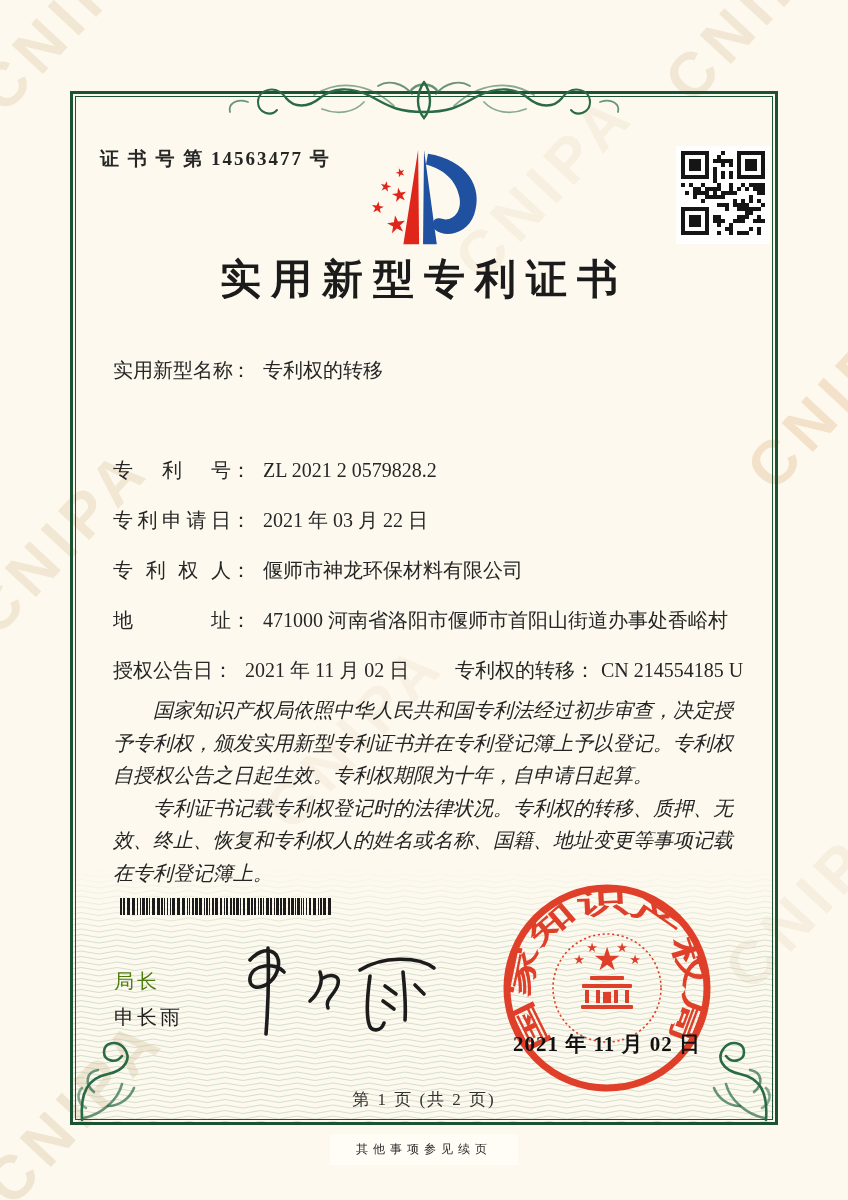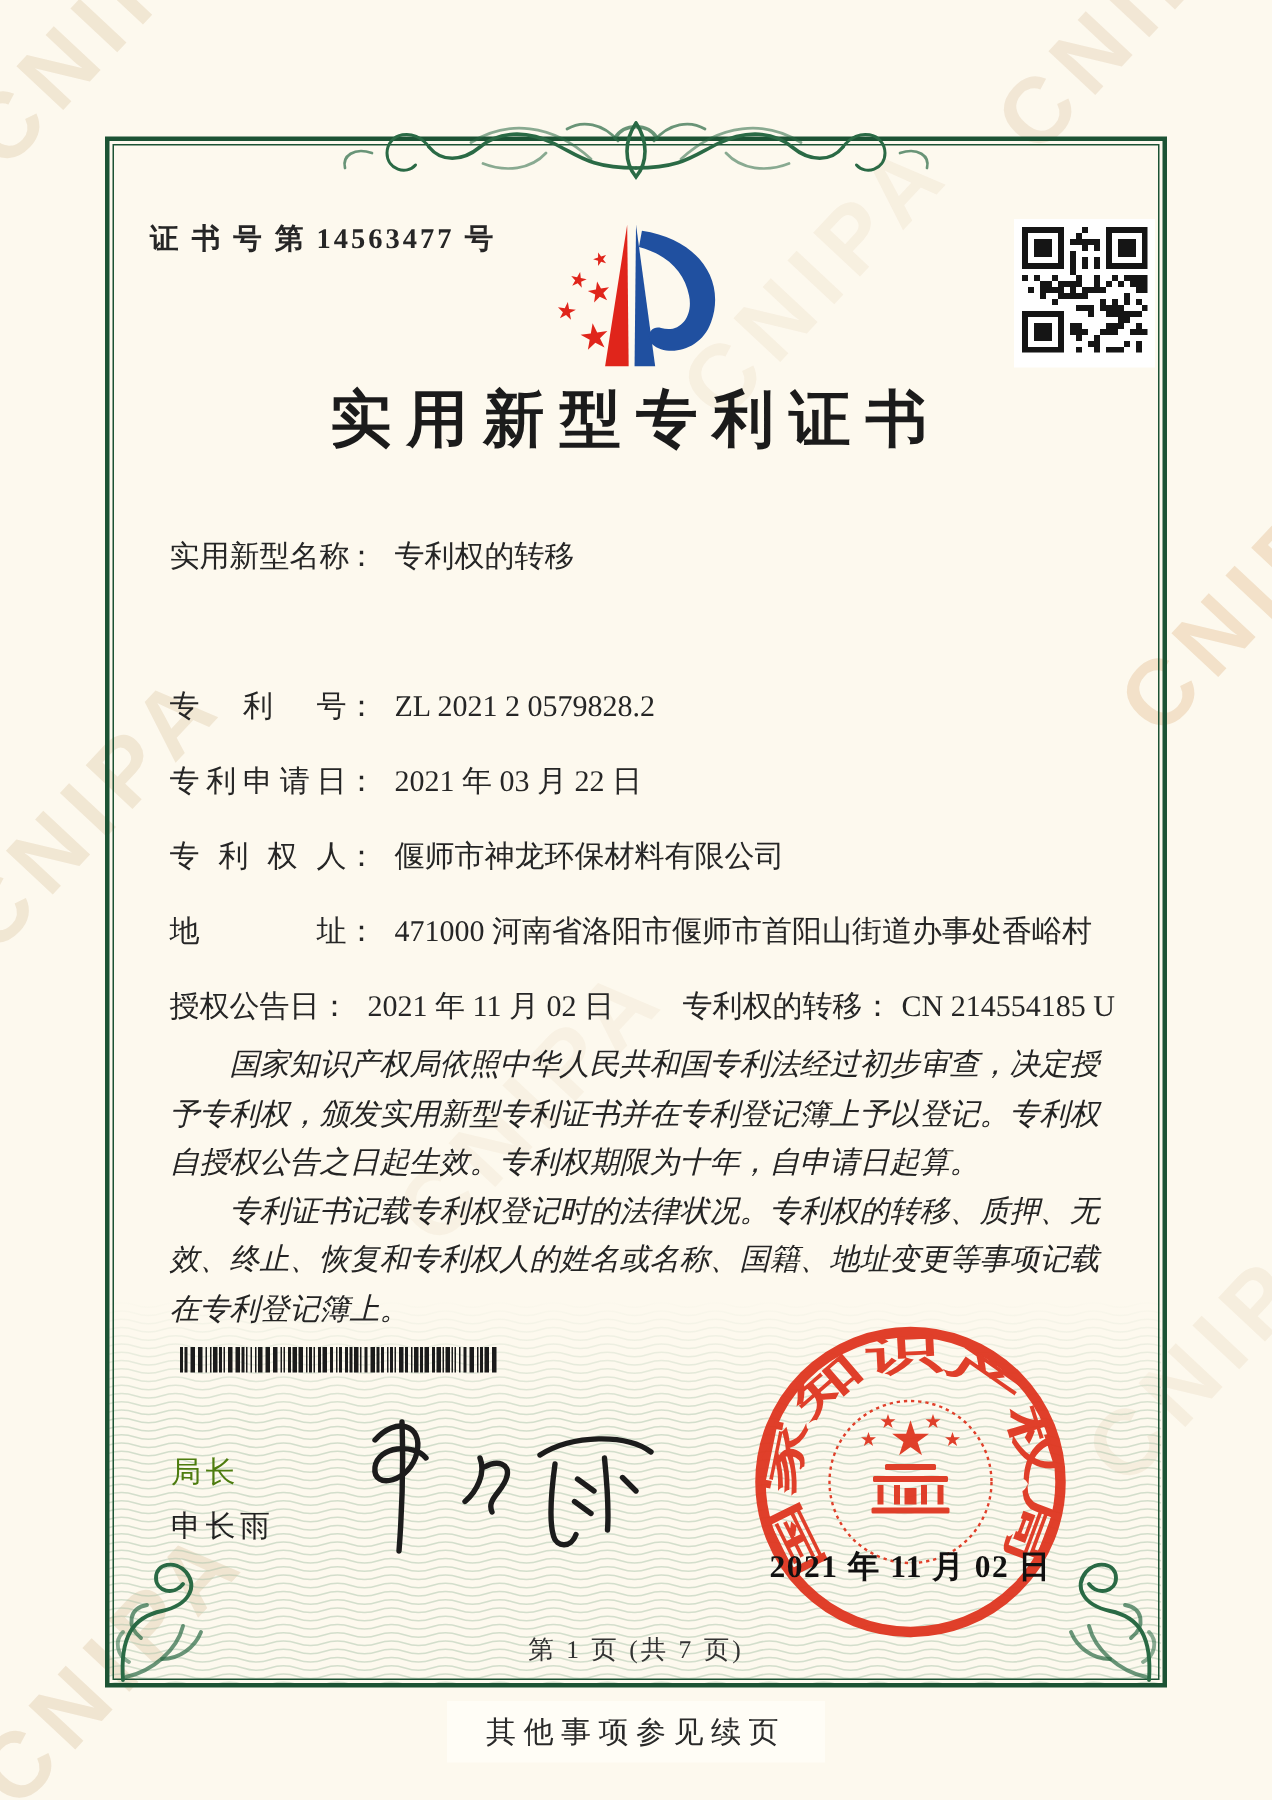--- a/index.html
+++ b/index.html
@@ -55,21 +55,21 @@
       font-family:"Liberation Sans","DejaVu Sans",sans-serif;color:#222;letter-spacing:3px;text-align:center;}
   .signature{position:absolute;left:222px;top:938px;z-index:5;}
 
   .seal{position:absolute;left:497px;top:878px;z-index:5;opacity:.95;}
   .seal-date{position:absolute;left:607px;top:1030px;transform:translateX(-50%);
       font-size:21px;font-weight:bold;color:#111;letter-spacing:1px;z-index:6;white-space:nowrap;}
 
   .pagenum{position:absolute;left:0;right:0;top:1088px;text-align:center;font-size:17px;
       color:#333;z-index:4;letter-spacing:2px;}
   .contnote{position:absolute;left:50%;top:1134px;transform:translateX(-50%);
-      background:#fffdf6;padding:7px 26px;font-size:20px;letter-spacing:5px;color:#2a2a2a;z-index:4;}
+      background:#fffdf6;padding:7px 26px;font-size:12px;letter-spacing:5px;color:#2a2a2a;z-index:4;}
 </style>
 </head>
 <body>
 
 <div class="page">
 
   <span class="wm" style="left:-48px;top:-18px;color:rgba(216,188,150,.30)">CNIPA</span>
   <span class="wm" style="left:640px;top:-28px;color:rgba(216,188,150,.28)">CNIPA</span>
   <span class="wm" style="left:430px;top:150px;color:rgba(216,188,150,.15)">CNIPA</span>
   <span class="wm" style="left:722px;top:360px;color:rgba(222,180,130,.34)">CNIPA</span>
@@ -439,16 +439,16 @@
         <rect x="99" y="112" width="4" height="13"></rect>
         <rect x="117" y="112" width="4" height="13"></rect>
         <rect x="128" y="112" width="4" height="13"></rect>
         <rect x="106" y="114" width="8" height="11"></rect>
         <rect x="84" y="127" width="52" height="4" rx="1"></rect>
       </g>
     </g>
   </svg>
   <div class="seal-date">2021 年 11 月 02 日</div>
 
-  <div class="pagenum">第 1 页 (共 7 页)</div>
+  <div class="pagenum">第 1 页 (共 2 页)</div>
   <div class="contnote">其他事项参见续页</div>
 
 </div>
 
 </body></html>

